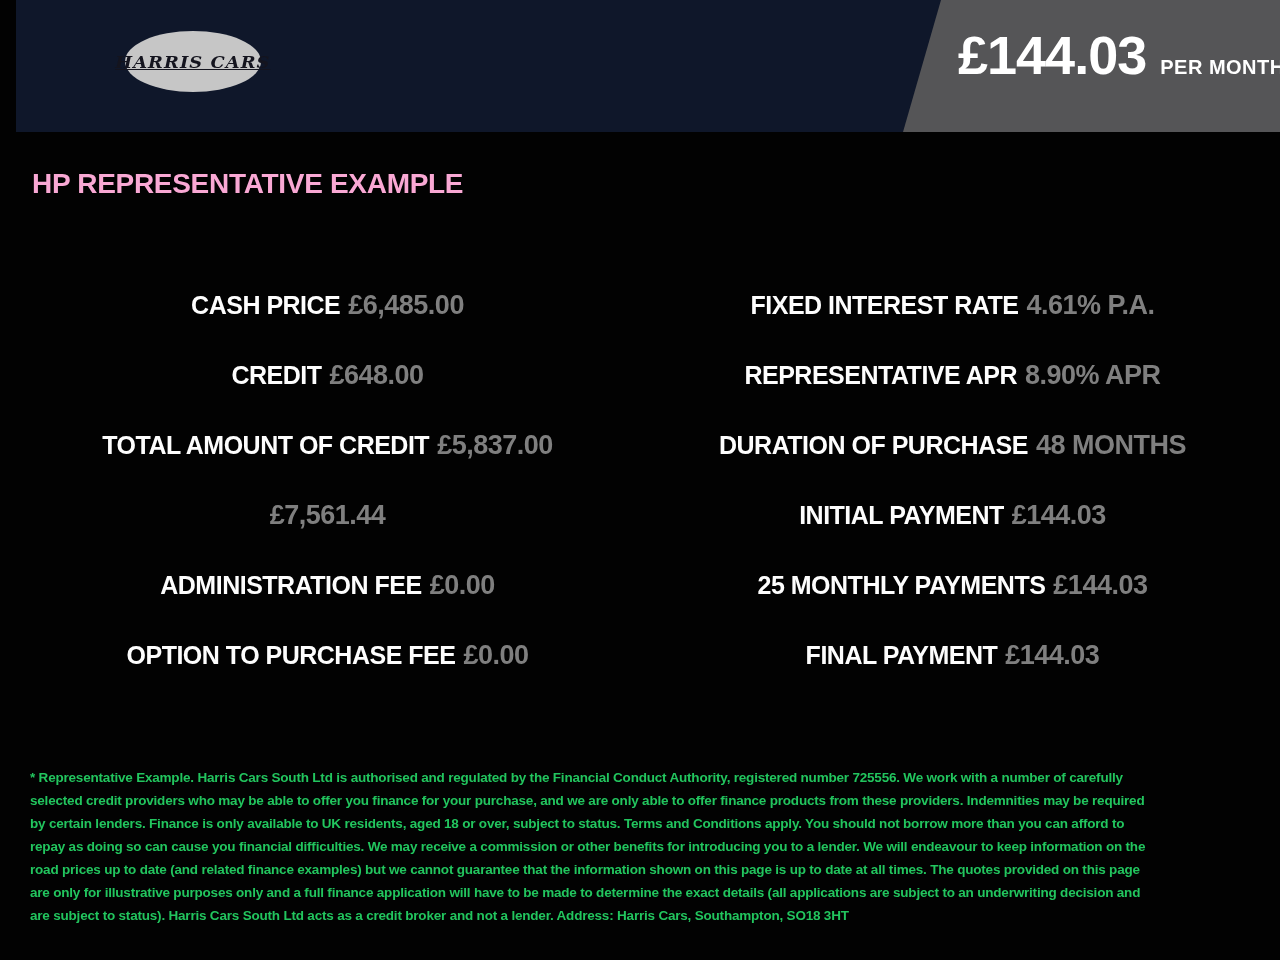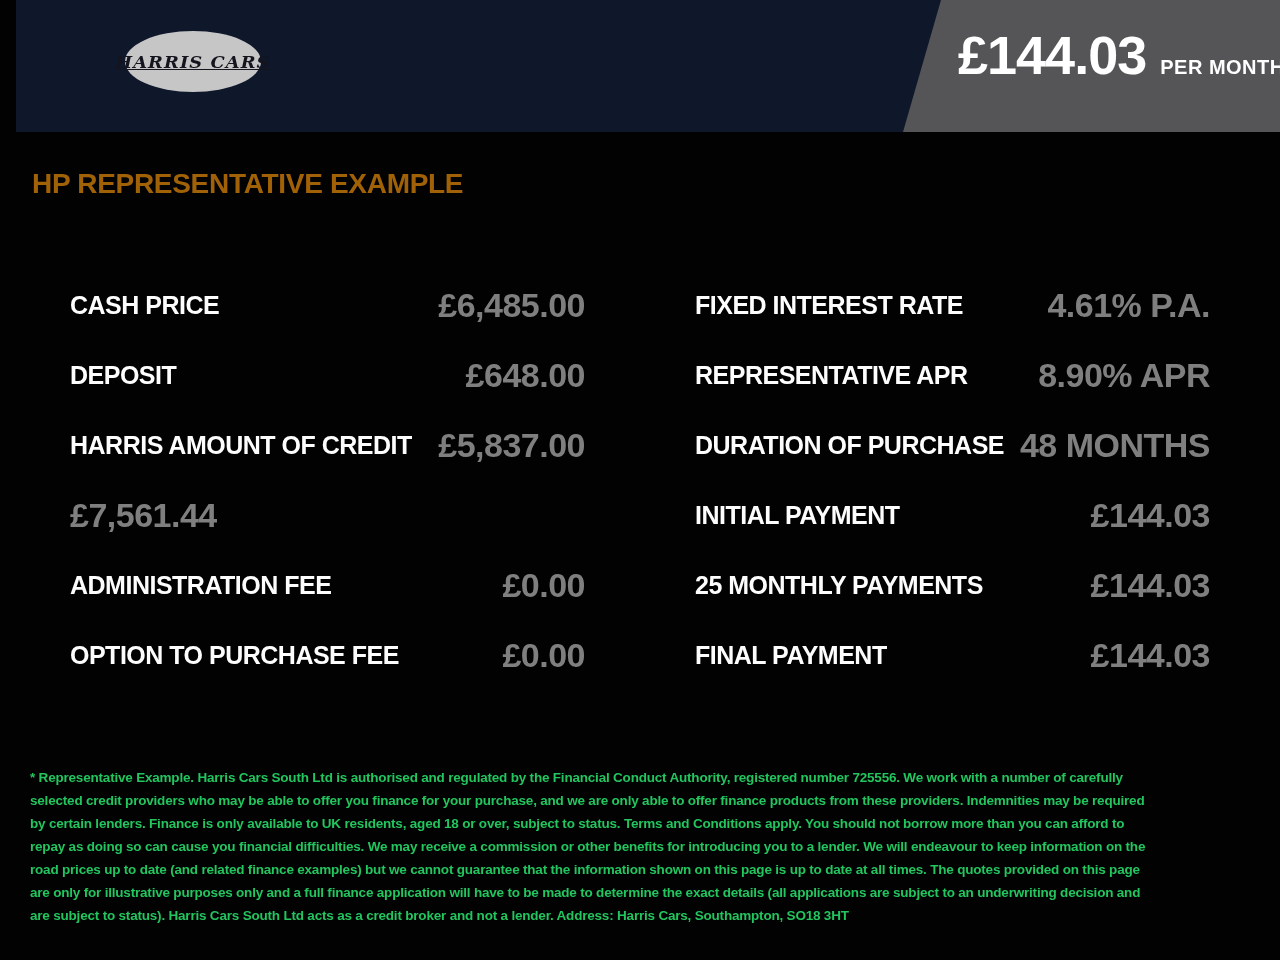--- a/index.html
+++ b/index.html
@@ -47,39 +47,39 @@
     letter-spacing: -1px; line-height: 1;
   }
   .price-suffix {
     font-size: 20px; font-weight: bold; color: #ffffff;
     letter-spacing: 0.5px; margin-left: 14px; line-height: 1;
   }
 
   
   .main-title {
     position: absolute; left: 32px; top: 168px;
-    font-size: 28px; font-weight: bold; color: #a16207;
+    font-size: 28px; font-weight: bold; color: #f9a8d4;
     letter-spacing: -0.3px;
   }
   .finance-grid {
     position: absolute; left: 70px; top: 270px;
     width: 1140px;
     display: flex; justify-content: space-between;
   }
   .finance-col { width: 515px; }
   .finance-row {
     height: 70px;
-    display: flex; justify-content: space-between; align-items: center; gap: 8px;
+    display: flex; justify-content: center; align-items: center; gap: 8px;
   }
   .finance-label {
     font-size: 25px; font-weight: bold; color: #fdfdfd;
     letter-spacing: -0.5px; white-space: nowrap;
   }
   .finance-value {
-    font-size: 34px; font-weight: bold; color: #7f7f7f;
+    font-size: 27px; font-weight: bold; color: #7f7f7f;
     letter-spacing: -0.5px; white-space: nowrap;
   }
 
   
   .disclaimer {
     position: absolute; left: 30px; top: 766px;
     width: 1128px;
     font-size: 13.5px; font-weight: bold; color: #22c55e;
     line-height: 23px;
     letter-spacing: -0.2px;
@@ -105,25 +105,25 @@
   <h1 class="main-title">HP REPRESENTATIVE EXAMPLE</h1>
 
   <div class="finance-grid">
 
     <div class="finance-col">
       <div class="finance-row">
         <span class="finance-label">CASH PRICE</span>
         <span class="finance-value">£6,485.00</span>
       </div>
       <div class="finance-row">
-        <span class="finance-label">DEPOSIT</span>
+        <span class="finance-label">CREDIT</span>
         <span class="finance-value">£648.00</span>
       </div>
       <div class="finance-row">
-        <span class="finance-label">HARRIS AMOUNT OF CREDIT</span>
+        <span class="finance-label">TOTAL AMOUNT OF CREDIT</span>
         <span class="finance-value">£5,837.00</span>
       </div>
       <div class="finance-row">
         <span class="finance-value">£7,561.44</span>
       </div>
       <div class="finance-row">
         <span class="finance-label">ADMINISTRATION FEE</span>
         <span class="finance-value">£0.00</span>
       </div>
       <div class="finance-row">

